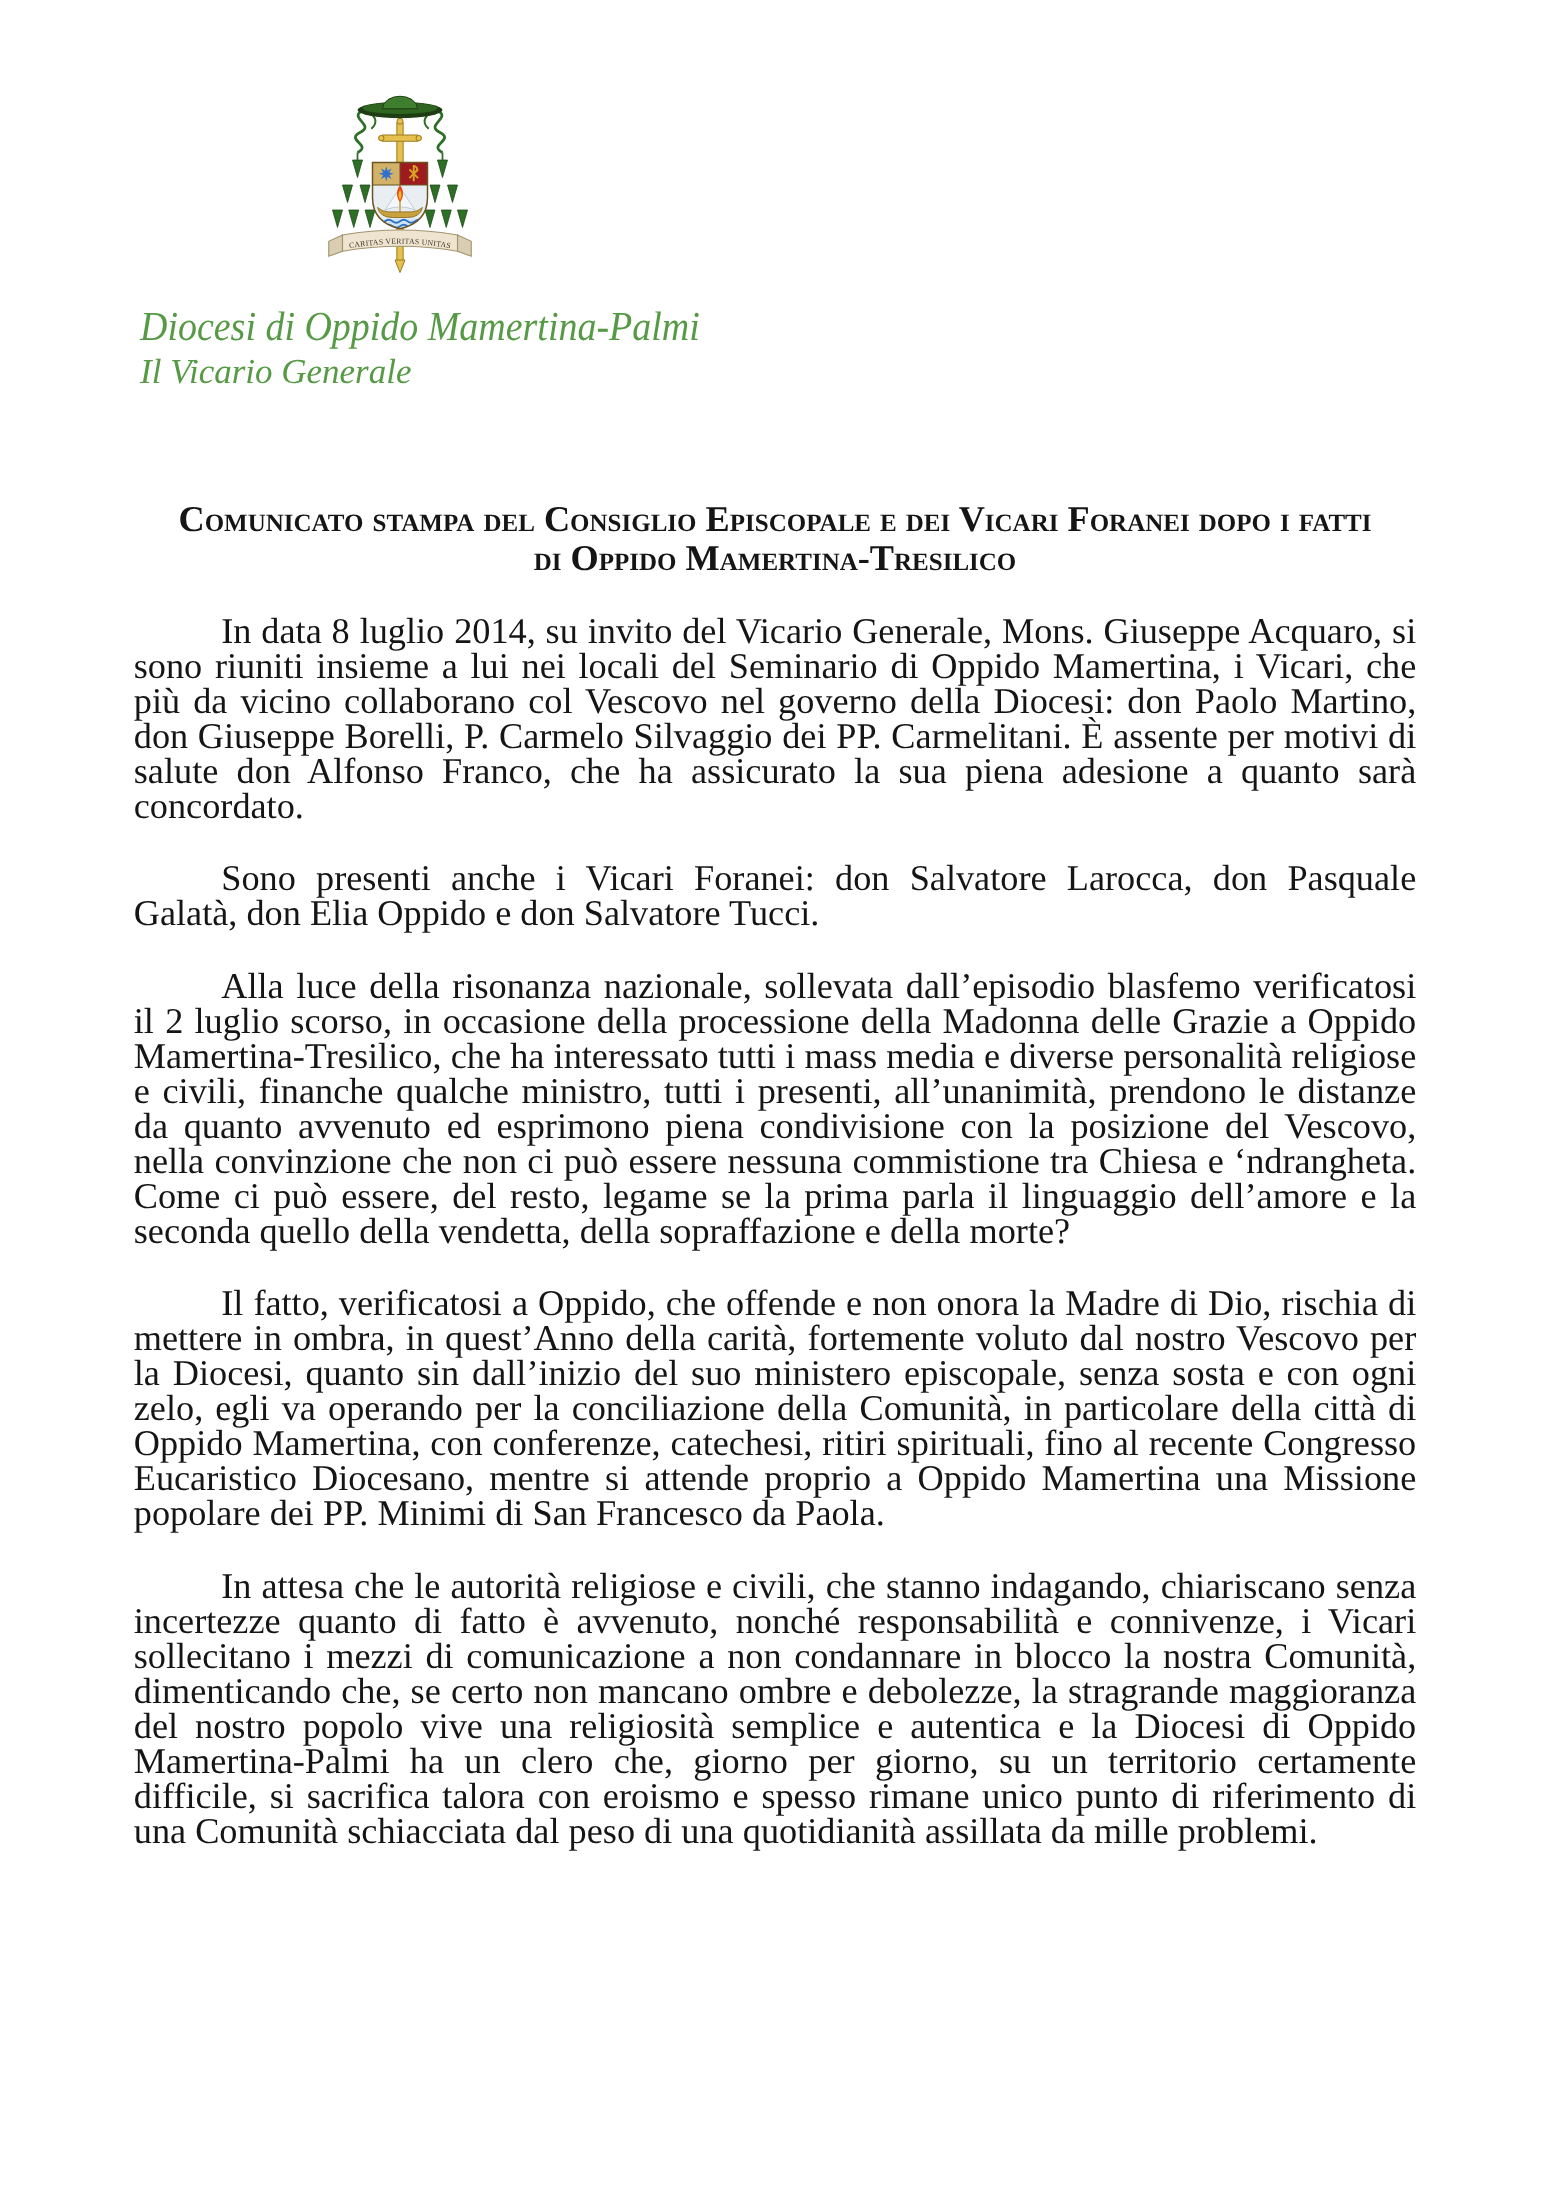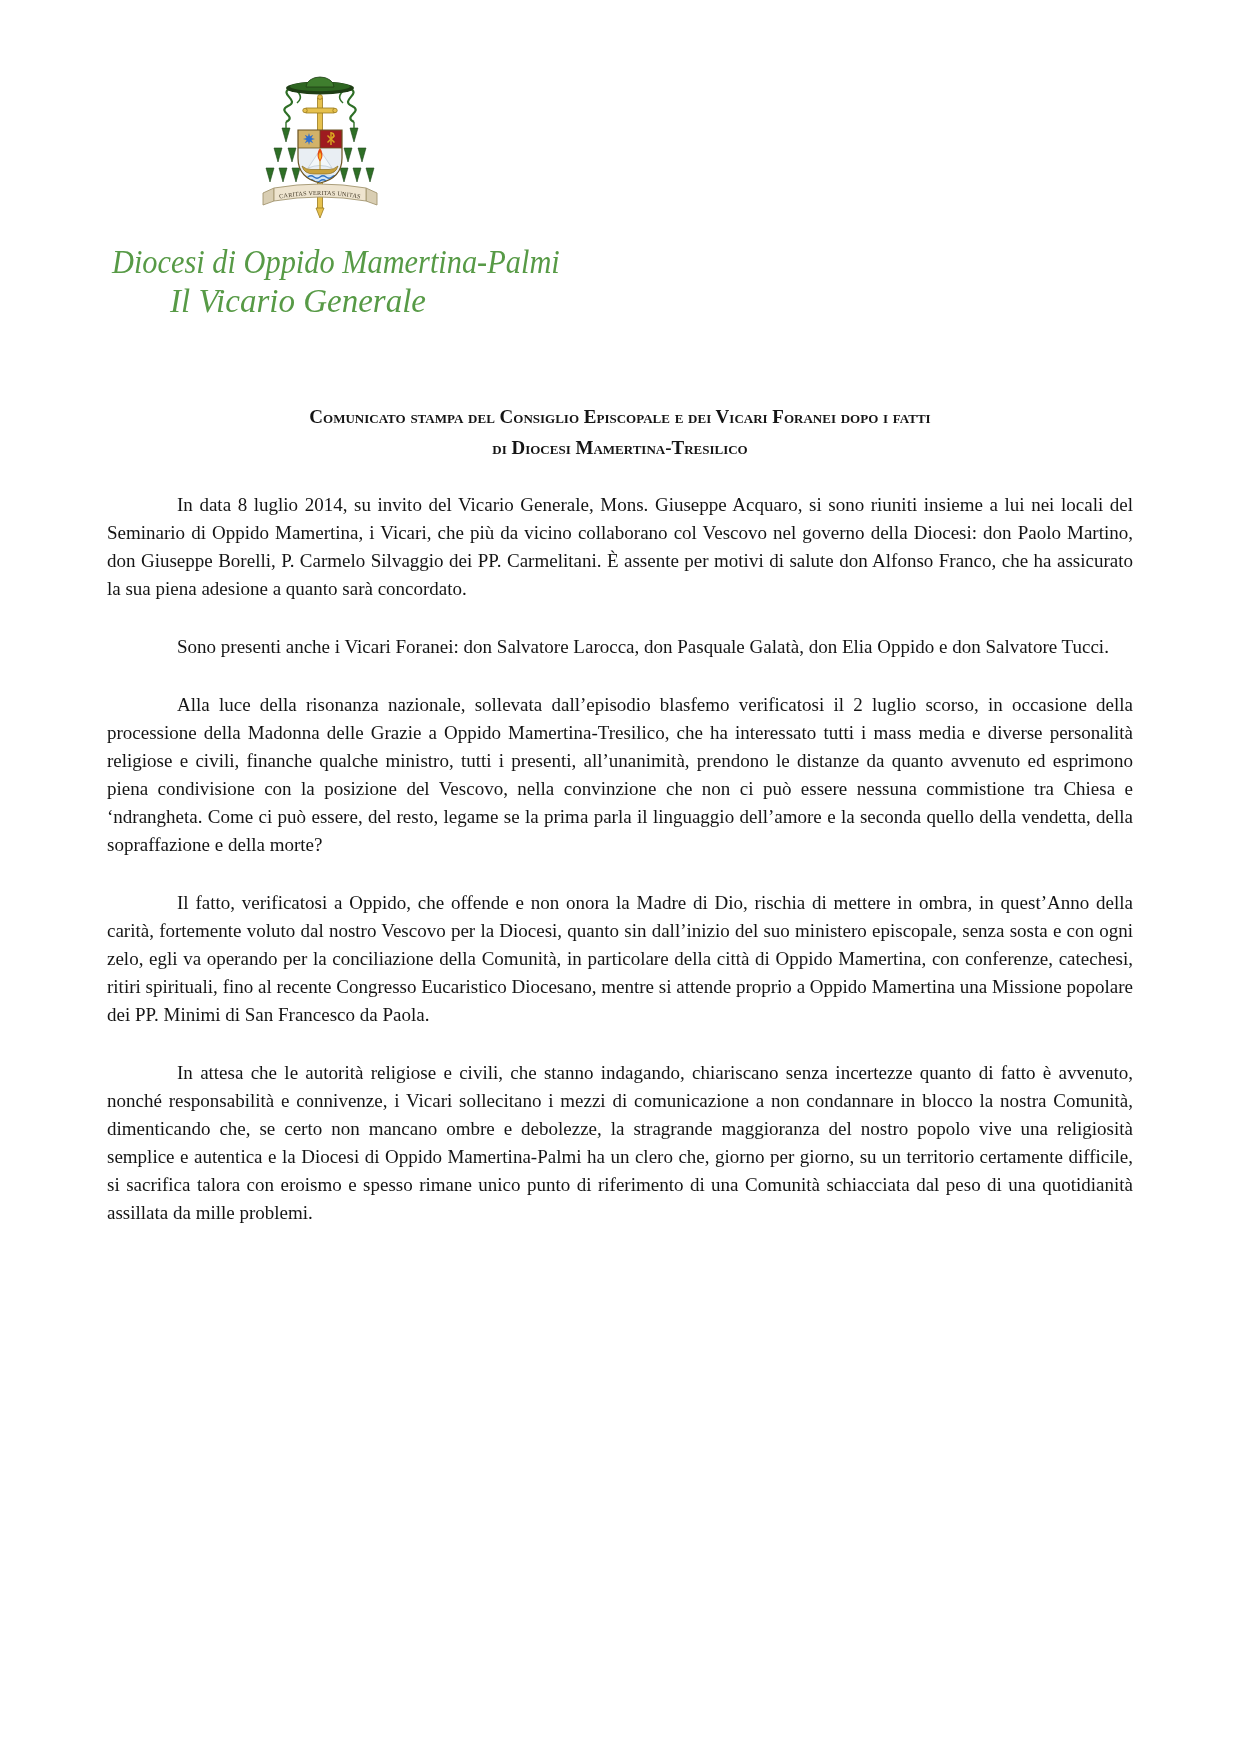--- a/index.html
+++ b/index.html
@@ -20,26 +20,26 @@
     position:absolute; left:112px; top:244px; width:372px;
     color:#579a46;
     font-style:italic;
     line-height:1.1;
   }
   .script-line1{
     font-size:33px; white-space:nowrap;
     transform:scaleX(0.92); transform-origin:left center;
   }
   .script-line2{
-    font-size:33px; text-align:center; margin-top:3px;
+    font-size:28px; margin-top:3px;
   }
   
   .doc{
     position:absolute; left:107px; top:401px; width:1026px;
-    font-size:19px; line-height:28px; color:#151515;
+    font-size:29px; line-height:28px; color:#151515;
   }
   .doc-title{
     text-align:center; font-weight:bold;
     font-variant:small-caps;
     line-height:31px;
     margin:0 0 28px 0;
   }
   .doc p{
     margin:0 0 30px 0;
     text-align:justify;
@@ -130,21 +130,21 @@
   </svg>
 
   <div class="script-block">
     <div class="script-line1">Diocesi di Oppido Mamertina-Palmi</div>
     <div class="script-line2">Il Vicario Generale</div>
   </div>
 
   <div class="doc">
     <div class="doc-title">
       <div>Comunicato stampa del Consiglio Episcopale e dei Vicari Foranei dopo i fatti</div>
-      <div>di Diocesi Mamertina-Tresilico</div>
+      <div>di Oppido Mamertina-Tresilico</div>
     </div>
     <p>In data 8 luglio 2014, su invito del Vicario Generale, Mons. Giuseppe Acquaro, si sono riuniti insieme a lui nei locali del Seminario di Oppido Mamertina, i Vicari, che più da vicino collaborano col Vescovo nel governo della Diocesi: don Paolo Martino, don Giuseppe Borelli, P. Carmelo Silvaggio dei PP. Carmelitani. È assente per motivi di salute don Alfonso Franco, che ha assicurato la sua piena adesione a quanto sarà concordato.</p>
     <p>Sono presenti anche i Vicari Foranei: don Salvatore Larocca, don Pasquale Galatà, don Elia Oppido e don Salvatore Tucci.</p>
     <p>Alla luce della risonanza nazionale, sollevata dall’episodio blasfemo verificatosi il 2 luglio scorso, in occasione della processione della Madonna delle Grazie a Oppido Mamertina-Tresilico, che ha interessato tutti i mass media e diverse personalità religiose e civili, finanche qualche ministro, tutti i presenti, all’unanimità, prendono le distanze da quanto avvenuto ed esprimono piena condivisione con la posizione del Vescovo, nella convinzione che non ci può essere nessuna commistione tra Chiesa e ‘ndrangheta. Come ci può essere, del resto, legame se la prima parla il linguaggio dell’amore e la seconda quello della vendetta, della sopraffazione e della morte?</p>
     <p>Il fatto, verificatosi a Oppido, che offende e non onora la Madre di Dio, rischia di mettere in ombra, in quest’Anno della carità, fortemente voluto dal nostro Vescovo per la Diocesi, quanto sin dall’inizio del suo ministero episcopale, senza sosta e con ogni zelo, egli va operando per la conciliazione della Comunità, in particolare della città di Oppido Mamertina, con conferenze, catechesi, ritiri spirituali, fino al recente Congresso Eucaristico Diocesano, mentre si attende proprio a Oppido Mamertina una Missione popolare dei PP. Minimi di San Francesco da Paola.</p>
     <p>In attesa che le autorità religiose e civili, che stanno indagando, chiariscano senza incertezze quanto di fatto è avvenuto, nonché responsabilità e connivenze, i Vicari sollecitano i mezzi di comunicazione a non condannare in blocco la nostra Comunità, dimenticando che, se certo non mancano ombre e debolezze, la stragrande maggioranza del nostro popolo vive una religiosità semplice e autentica e la Diocesi di Oppido Mamertina-Palmi ha un clero che, giorno per giorno, su un territorio certamente difficile, si sacrifica talora con eroismo e spesso rimane unico punto di riferimento di una Comunità schiacciata dal peso di una quotidianità assillata da mille problemi.</p>
   </div>
 
 </div>
 

